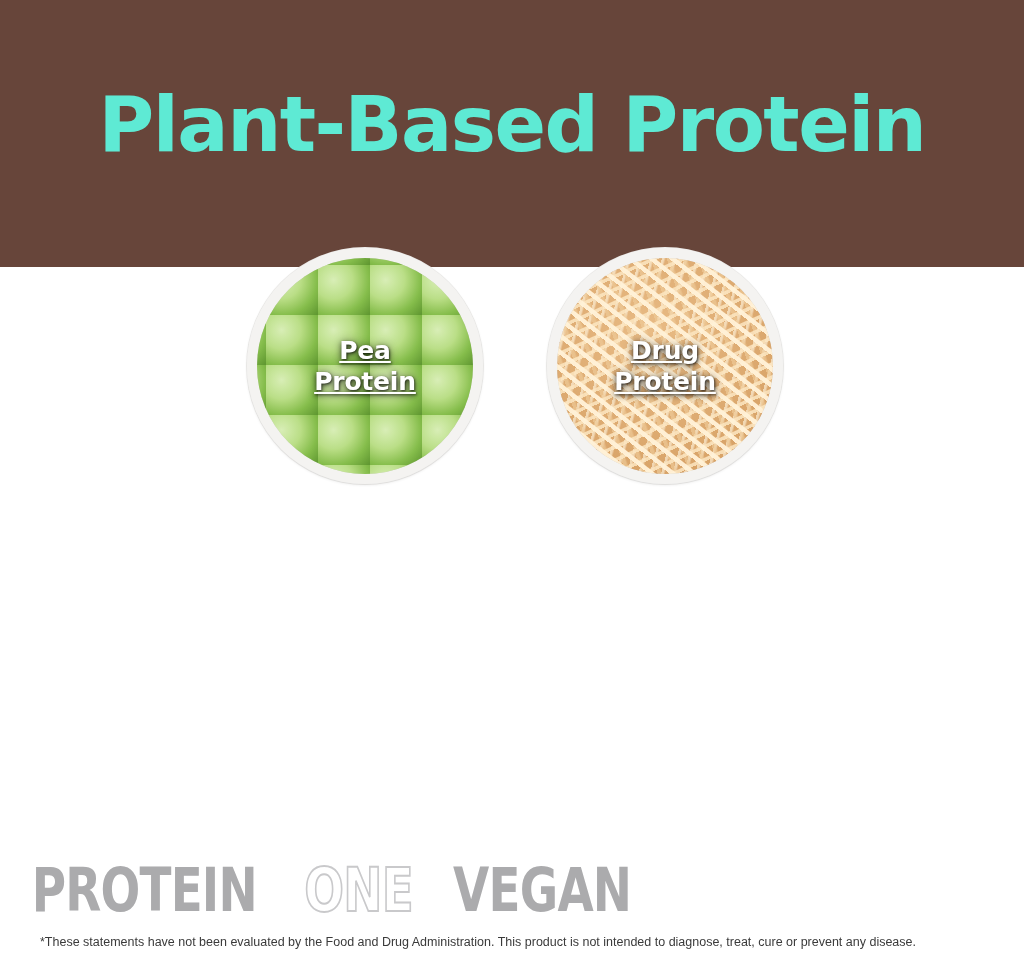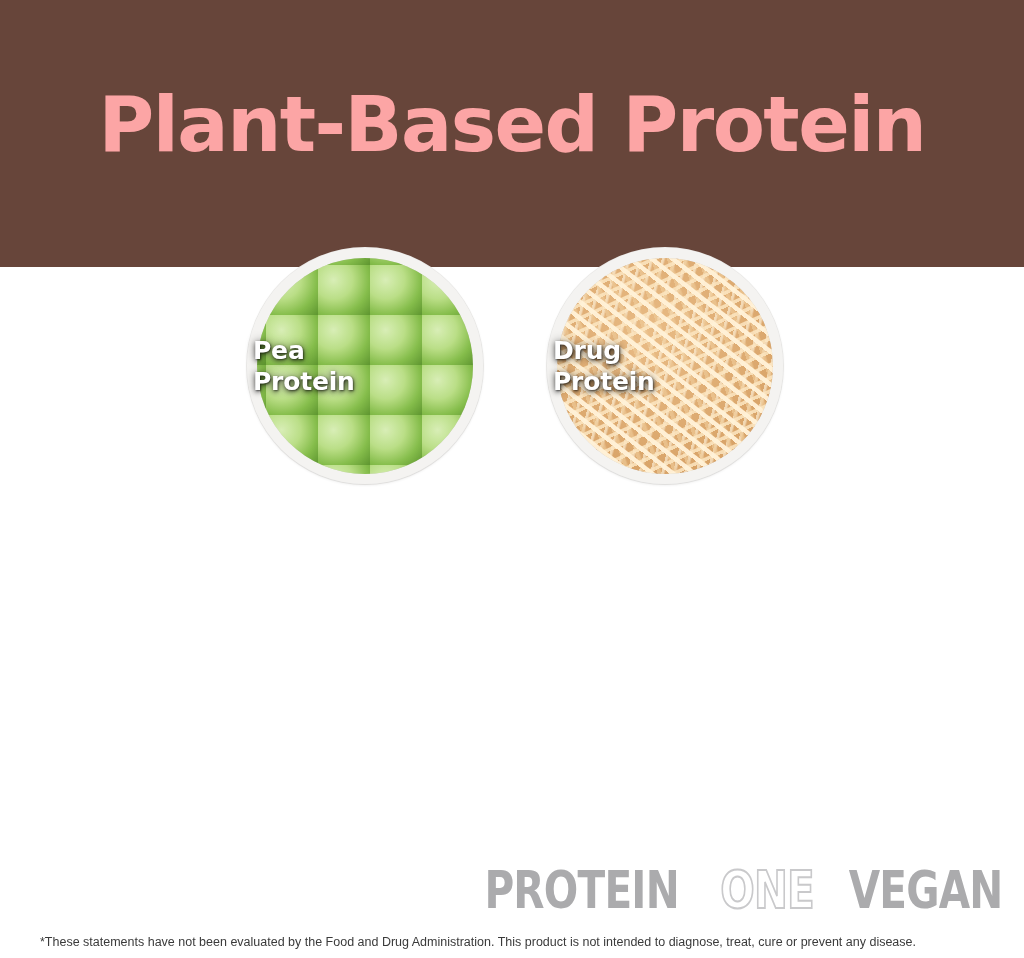--- a/index.html
+++ b/index.html
@@ -29,21 +29,21 @@
     width: 1024px;
     height: 267px;
     background: #67453a;
   }
   .header-title {
     position: absolute;
     left: 0;
     top: 84px;
     width: 1024px;
     text-align: center;
-    color: #fca5a5;
+    color: #5eead4;
     font-family: "DejaVu Sans", sans-serif;
     font-weight: bold;
     font-size: 76px;
     line-height: 82px;
     letter-spacing: -1.5px;
     white-space: nowrap;
   }
 
   
   .circle-grid {
@@ -176,48 +176,49 @@
         rgba(245,225,25,0) 360deg);
   }
 
   
   .ing-label {
     position: absolute;
     left: 0;
     top: 50%;
     transform: translateY(-50%);
     width: 100%;
-    text-align: left;
+    text-align: center;
     color: #ffffff;
     font-family: "DejaVu Sans", sans-serif;
     font-weight: bold;
     font-size: 25px;
     line-height: 31px;
     letter-spacing: -0.2px;
     text-shadow:
        0 2px 5px rgba(0,0,0,0.55),
        0 0 10px rgba(0,0,0,0.40),
        1px 1px 2px rgba(0,0,0,0.50);
     pointer-events: none;
     white-space: pre-line;
     padding: 0 6px;
     box-sizing: border-box;
+    text-decoration: underline;
   }
 
   
   .brand-logo {
     position: absolute;
     left: 0;
     top: 858px;
     width: 1024px;
-    text-align: right;
+    text-align: left;
     white-space: nowrap;
     font-family: "DejaVu Sans", sans-serif;
     font-weight: bold;
-    font-size: 52px;
+    font-size: 60px;
     line-height: 64px;
     letter-spacing: -1px;
   }
   .brand-logo .seg {
     display: inline-block;
     transform: scaleX(0.78);
     transform-origin: center;
   }
   .logo-solid {
     color: #ababad;

